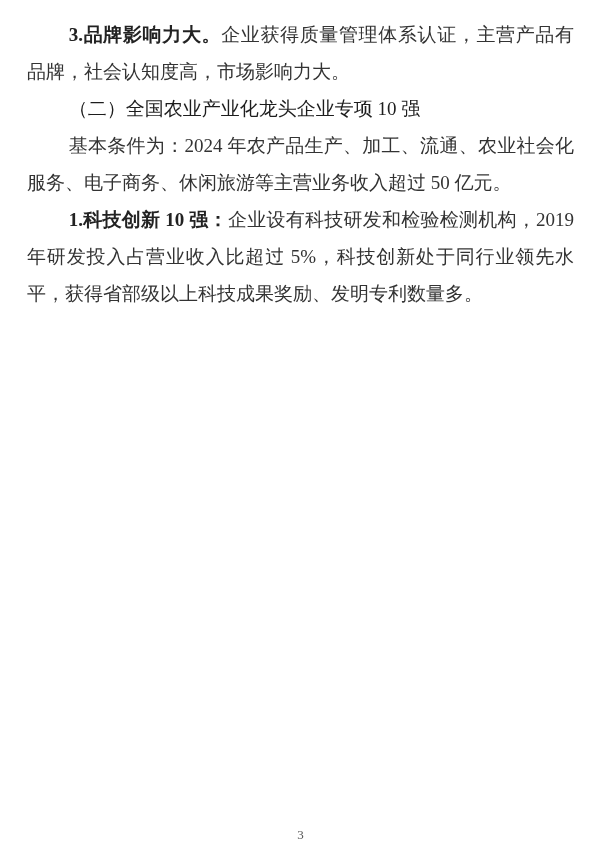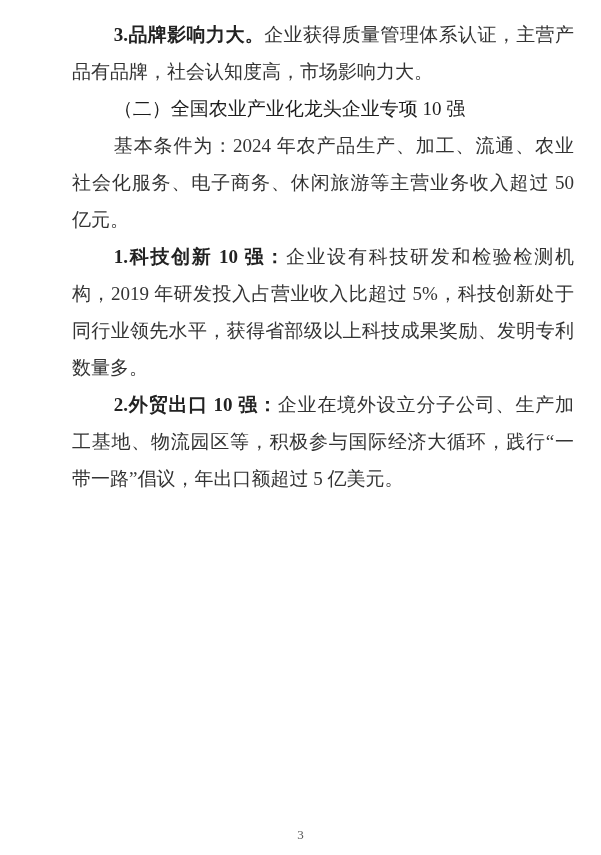--- a/index.html
+++ b/index.html
@@ -26,21 +26,20 @@
     margin: 0;
     font-size: 19px;
     line-height: 37px;
     text-align: justify;
     text-justify: inter-ideograph;
     word-break: break-all;
     color: #333333;
   }
   .indent {
     text-indent: 2.2em;
-    margin-left: 45px;
   }
   .lead {
     font-weight: bold;
     color: #222222;
   }
   .heading .lead {
     font-weight: normal;
     color: #1d1d1d;
   }
   .footer {
@@ -66,21 +65,20 @@
     <p class="para indent"><span class="lead">3.品牌影响力大。</span><span class="body">企业获得质量管理体系认证，主营产品有品牌，社会认知度高，市场影响力大。</span></p>
 
 
 
     <p class="para indent heading"><span class="lead">（二）全国农业产业化龙头企业专项 10 强</span><span class="body"></span></p>
 
     <p class="para indent"><span class="lead"></span><span class="body">基本条件为：2024 年农产品生产、加工、流通、农业社会化服务、电子商务、休闲旅游等主营业务收入超过 50 亿元。</span></p>
 
     <p class="para indent"><span class="lead">1.科技创新 10 强：</span><span class="body">企业设有科技研发和检验检测机构，2019 年研发投入占营业收入比超过 5%，科技创新处于同行业领先水平，获得省部级以上科技成果奖励、发明专利数量多。</span></p>
 
-    <p class="para indent"><span class="lead">2.外贸出口 10 强：</span><span class="body">企业在境外设立分子公司、生产加工基地、物流园区等，积极参与国际经济大循环，践行“一带一路”倡议，年出口额超过 5 亿美元。</span></p>
 
 
   </div>
 
   <div class="footer">
     <span class="page-num">3</span>
   </div>
 </div>
 
 </body></html>

